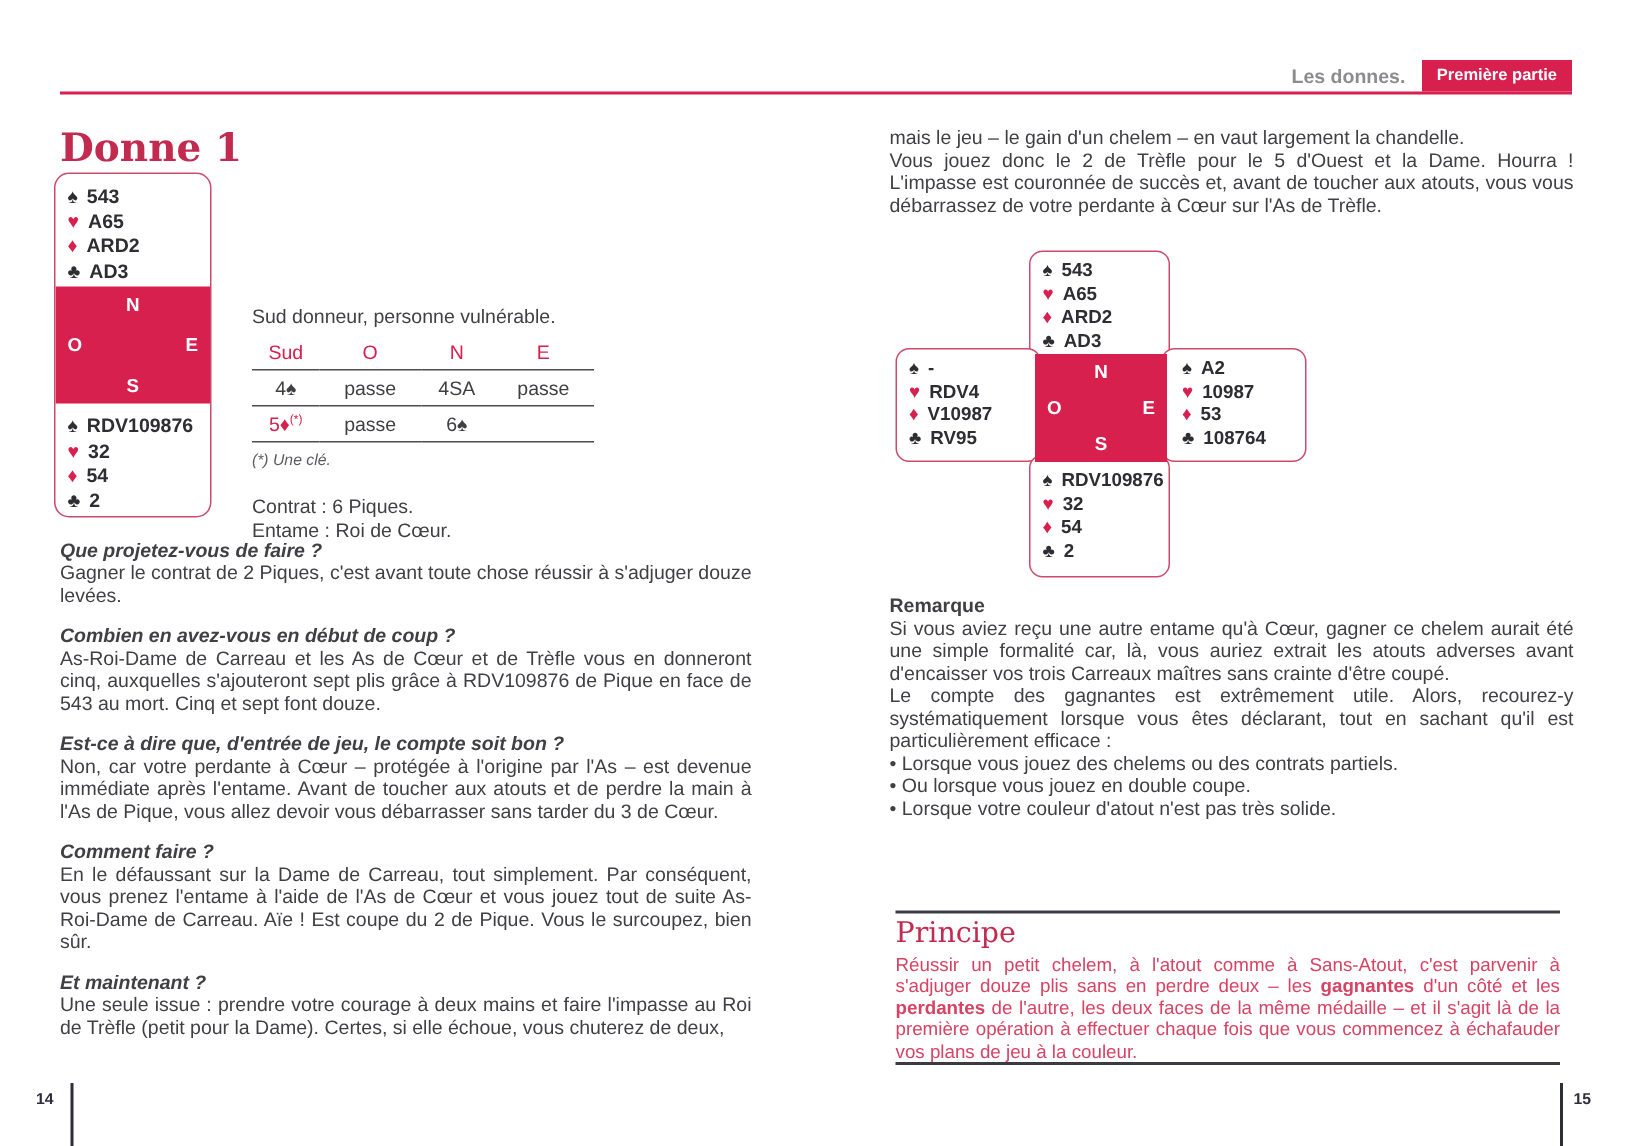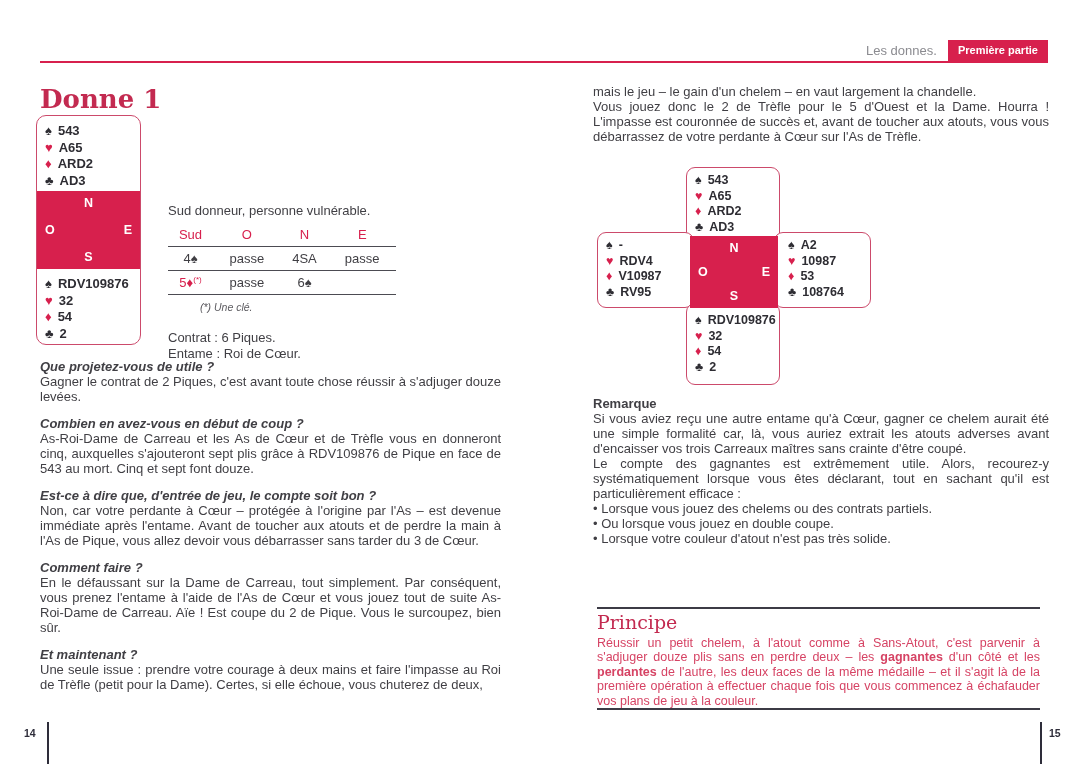--- a/index.html
+++ b/index.html
@@ -7,21 +7,21 @@
   body {
     position:relative;
     background:#ffffff;
     color:var(--body-text,#403f44);
     font-family:"Liberation Sans", sans-serif;
     overflow:hidden;
   }
 
   
   .hdr-row { position:absolute; top:40px; right:41px; display:flex; align-items:center; gap:11px; }
-  .hdr-label { color:var(--gray-label,#8b8b90); font-size:13px; }
+  .hdr-label { color:var(--gray-label,#8b8b90); font-size:13px;font-weight:bold; }
   .hdr-badge { background:var(--accent,#d7204d); color:#fff; font-size:11px; font-weight:bold; padding:4px 10px 5px; }
   .hdr-rule { position:absolute; top:61px; left:40px; width:1008px; height:2px; background:var(--accent,#d7204d); }
 
   
   .donne-title { position:absolute; left:40px; top:84px; font-family:"DejaVu Serif", serif; font-size:26px; color:var(--heading,#c32a50);text-align:center; }
 
   .ns-box {
     position:absolute; left:36px; top:115px; width:105px; height:230px;
     border:1.5px solid var(--border,#cc4a6b); border-radius:10px; overflow:hidden;
     display:flex; flex-direction:column; background:#fff;
@@ -40,21 +40,21 @@
   .c-e { position:absolute; right:8px; top:50%; transform:translateY(-50%); }
 
   .auction-block { position:absolute; left:168px; top:203px; width:252px; font-size:13px; }
   .auction-block .vuln { margin-bottom:9px; }
   .auction-table { width:228px; border-collapse:collapse; text-align:center; }
   .auction-table th { color:var(--accent,#d7204d); font-weight:normal; font-size:13px; padding:0 0 4px; }
   .auction-table td { border-top:1px solid #4c4b52; padding:4px 0; font-size:13px; }
   .auction-table tr:last-child td { border-bottom:1px solid #4c4b52; }
   .bid-red { color:var(--accent,#d7204d); }
   .auction-table sup { font-size:8px; }
-  .footnote { font-style:italic; font-size:10.5px; color:#5c5b60; margin-top:6px;margin-left:32px; }
+  .footnote { font-style:italic; font-size:10.5px; color:#5c5b60; margin-top:6px; }
   .contract { margin-top:17px; line-height:15.5px; }
 
   .qa { position:absolute; left:40px; top:359px; width:461px; font-size:13px; line-height:15px; text-align:justify; }
   .qa-section { margin-bottom:12px; }
   .qa-q { font-weight:bold; font-style:italic; text-align:left; }
 
   
   .opening { position:absolute; left:593px; top:84px; width:456px; font-size:13px; line-height:15px; text-align:justify; }
 
   .deal-box {
@@ -169,21 +169,21 @@
     </table>
   <div class="footnote">(*) Une clé.</div>
   <div class="contract">
     <div>Contrat : 6 Piques.</div>
     <div>Entame : Roi de Cœur.</div>
   </div>
 </div>
 
 <div class="qa" id="qa">
     <div class="qa-section">
-      <div class="qa-q">Que projetez-vous de utile ?</div>
+      <div class="qa-q">Que projetez-vous de faire ?</div>
       <div class="qa-a">Gagner le contrat de 2 Piques, c'est avant toute chose réussir à s'adjuger douze levées.</div>
     </div>
     <div class="qa-section">
       <div class="qa-q">Combien en avez-vous en début de coup ?</div>
       <div class="qa-a">As-Roi-Dame de Carreau et les As de Cœur et de Trèfle vous en donneront cinq, auxquelles s'ajouteront sept plis grâce à RDV109876 de Pique en face de 543 au mort. Cinq et sept font douze.</div>
     </div>
     <div class="qa-section">
       <div class="qa-q">Est-ce à dire que, d'entrée de jeu, le compte soit bon ?</div>
       <div class="qa-a">Non, car votre perdante à Cœur – protégée à l'origine par l'As – est devenue immédiate après l'entame. Avant de toucher aux atouts et de perdre la main à l'As de Pique, vous allez devoir vous débarrasser sans tarder du 3 de Cœur.</div>
     </div>

